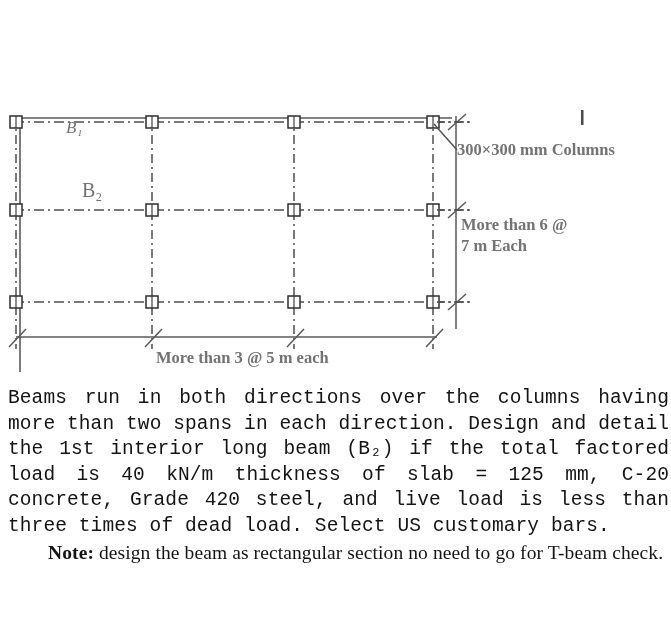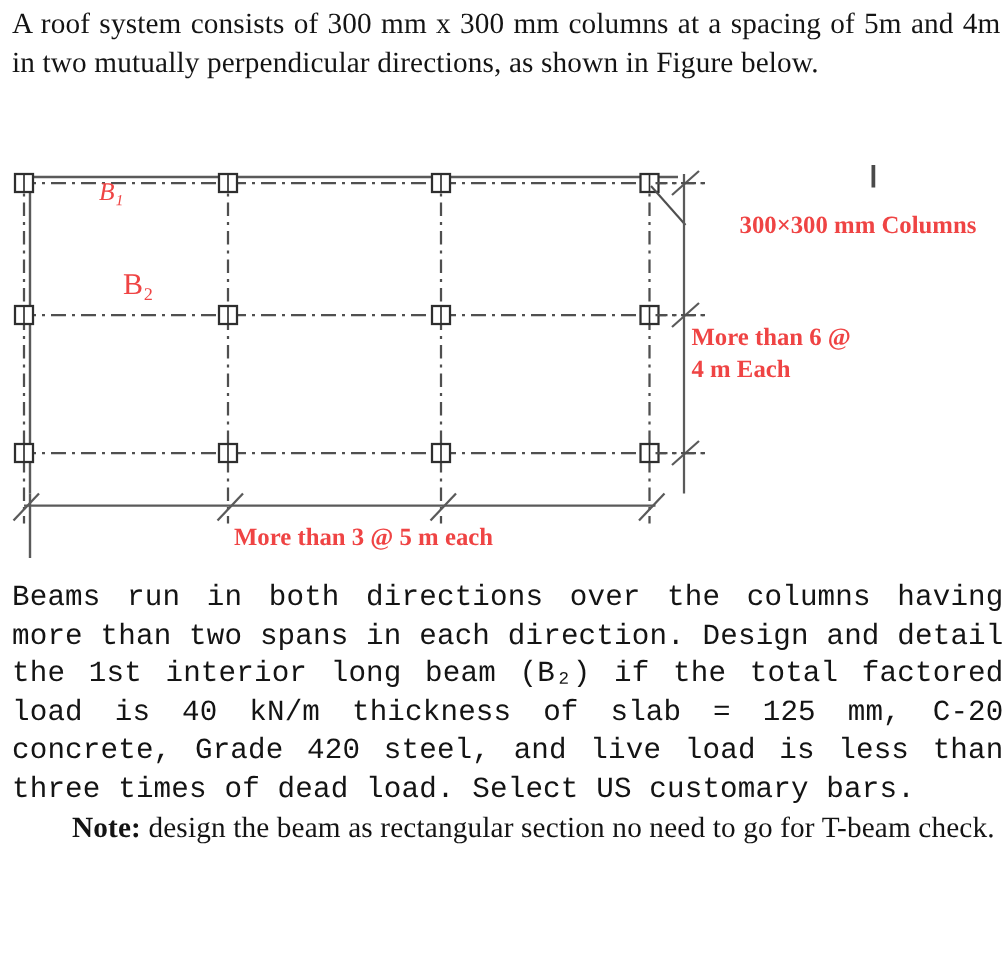--- a/index.html
+++ b/index.html
@@ -67,21 +67,21 @@
     width: 671px;
     height: 278px;
   }
   #figure svg {
     display: block;
   }
 
   .fig-label {
     position: absolute;
     font-family: "Liberation Serif", "DejaVu Serif", serif;
-    color: #ef4444;
+    color: #737373;
     font-weight: bold;
     white-space: nowrap;
   }
 
   #label-b1 {
     left: 66px;
     top: 14px;
     font-size: 17px;
     font-style: italic;
     font-weight: normal;
@@ -89,40 +89,38 @@
   #label-b2 {
     left: 82px;
     top: 75px;
     font-size: 20px;
     font-weight: normal;
   }
   #label-columns {
     left: 457px;
     top: 36px;
     font-size: 16.5px;
-    padding-left: 36px;
   }
   #label-spacing-vertical {
     left: 461px;
     top: 110px;
     font-size: 16.5px;
     line-height: 21px;
   }
   #label-spacing-horizontal {
     left: 156px;
     top: 244px;
     font-size: 16.5px;
   }
 </style>
 </head>
 <body>
 
 <div class="page">
 
-  <div class="para" id="intro-paragraph">A roof system consists of 300 mm x 300 mm columns at a spacing of 5m and 4m in two mutually perpendicular directions, as shown in Figure below.</div>
 
   <div id="figure">
 
     <svg width="671" height="278" viewBox="0 0 671 278">
 
       <g stroke="#5a5a5a" stroke-width="1.6" fill="none">
 
         <line x1="16" y1="14" x2="452" y2="14"></line>
 
         <line x1="20" y1="14" x2="20" y2="225"></line>
@@ -210,21 +208,21 @@
     </svg>
 
     <div class="fig-label" id="label-b1">B₁</div>
 
     <div class="fig-label" id="label-b2">B₂</div>
 
     <div class="fig-label" id="label-columns">300×300 mm Columns</div>
 
     <div class="fig-label" id="label-spacing-vertical">
       <div>More than 6 @</div>
-      <div>4 m Each</div>
+      <div>7 m Each</div>
     </div>
 
     <div class="fig-label" id="label-spacing-horizontal">More than 3 @ 5 m each</div>
 
   </div>
 
   <div class="para" id="body-paragraph">Beams run in both directions over the columns having more than two spans in each direction.   Design and detail the 1st interior long beam (B₂) if  the total factored load is 40 kN/m thickness of  slab = 125 mm, C-20 concrete, Grade 420 steel, and live load is less than three times of dead load. Select US customary bars.</div>
 
   <div class="para" id="note-paragraph"><span class="note-label">Note:</span><span> design the beam as rectangular section no need to go for T-beam check.</span></div>
 

